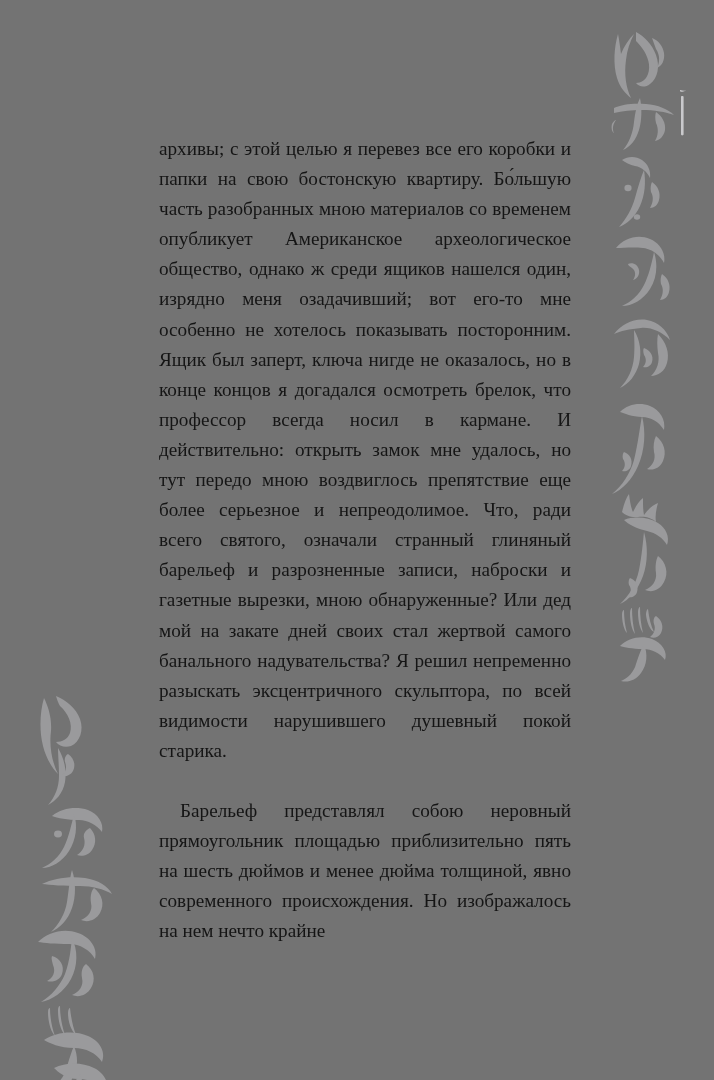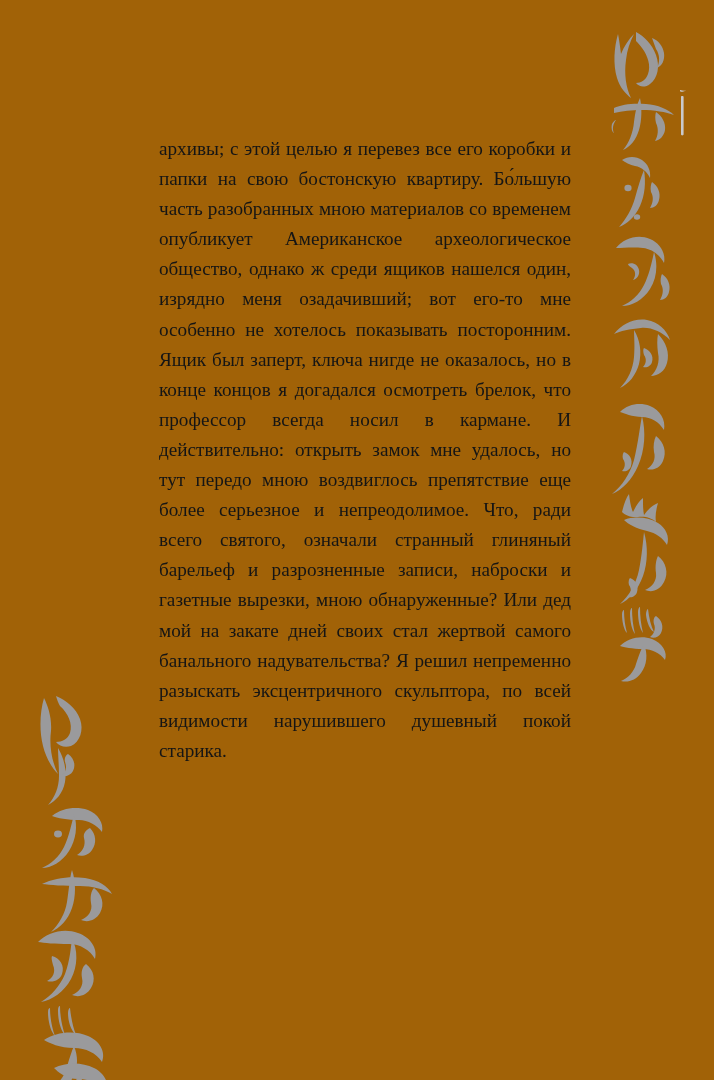--- a/index.html
+++ b/index.html
@@ -5,21 +5,21 @@
 <style>
   html, body {
     margin: 0;
     padding: 0;
     background: #ffffff;
   }
   #page {
     position: relative;
     width: 714px;
     height: 1080px;
-    background: #a16207;
+    background: #737373;
     overflow: hidden;
     font-family: "Liberation Serif", "DejaVu Serif", serif;
   }
 
   
   #text-column {
     position: absolute;
     left: 159px;
     top: 134px;
     width: 412px;
@@ -214,16 +214,17 @@
 
       <g class="glyph-stroke">
         <path d="M30 380 C42 374 58 374 70 380 C80 385 86 395 82 404 C76 396 66 391 54 391 C42 391 34 384 30 380 Z"></path>
         <path d="M56 386 C60 396 60 404 56 412 C52 418 46 420 40 420 C46 416 50 410 50 402 C50 394 54 388 56 386 Z"></path>
       </g>
     </svg>
   </div>
 
   <div id="text-column">
     <p>архивы; с этой целью я перевез все его коробки и папки на свою бостонскую квартиру. Бо́льшую часть разобранных мною материалов со временем опубликует Американское археологическое общество, однако ж среди ящиков нашелся один, изрядно меня озадачивший; вот его-то мне особенно не хотелось показывать посторонним. Ящик был заперт, ключа нигде не оказалось, но в конце концов я догадался осмотреть брелок, что профессор всегда носил в кармане. И действительно: открыть замок мне удалось, но тут передо мною воздвиглось препятствие еще более серьезное и непреодолимое. Что, ради всего святого, означали странный глиняный барельеф и разрозненные записи, наброски и газетные вырезки, мною обнаруженные? Или дед мой на закате дней своих стал жертвой самого банального надувательства? Я решил непременно разыскать эксцентричного скульптора, по всей видимости нарушившего душевный покой старика.</p>
+    <p class="indented last-ragged">Барельеф представлял собою неровный прямоугольник площадью приблизительно пять на шесть дюймов и менее дюйма толщиной, явно современного происхождения. Но изображалось на нем нечто крайне</p>
   </div>
 
 
 </div>
 
 </body></html>

